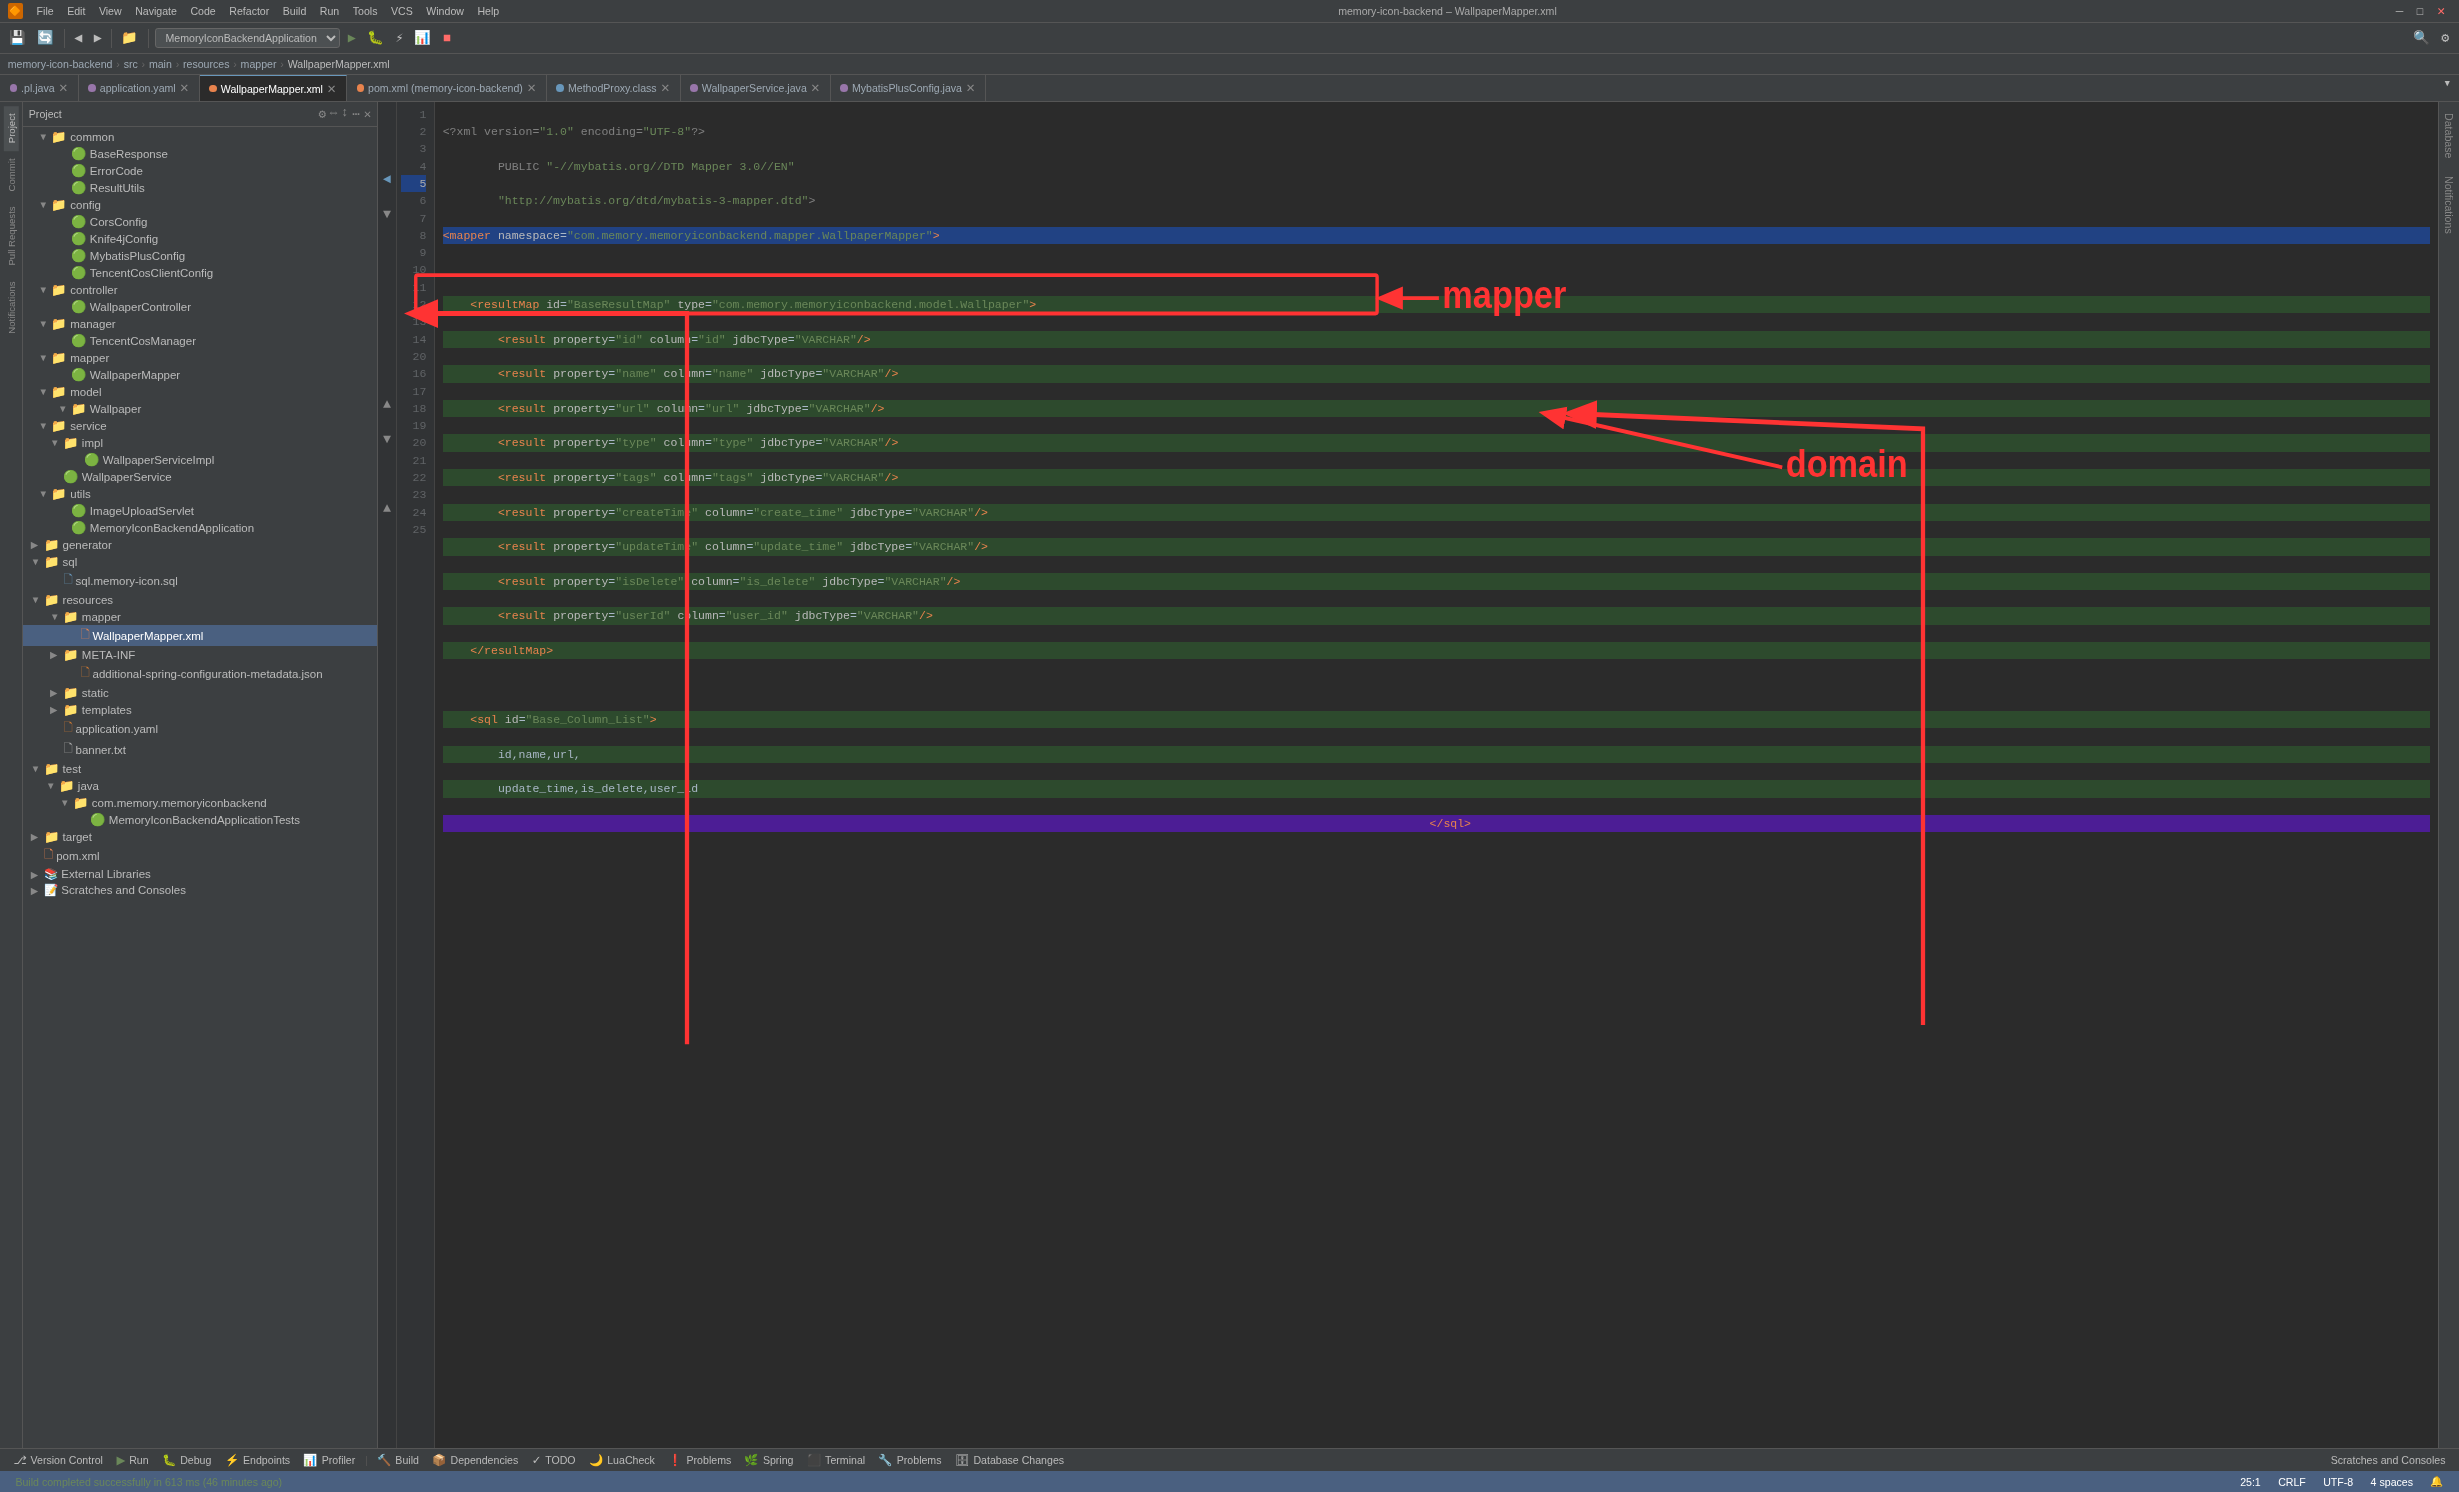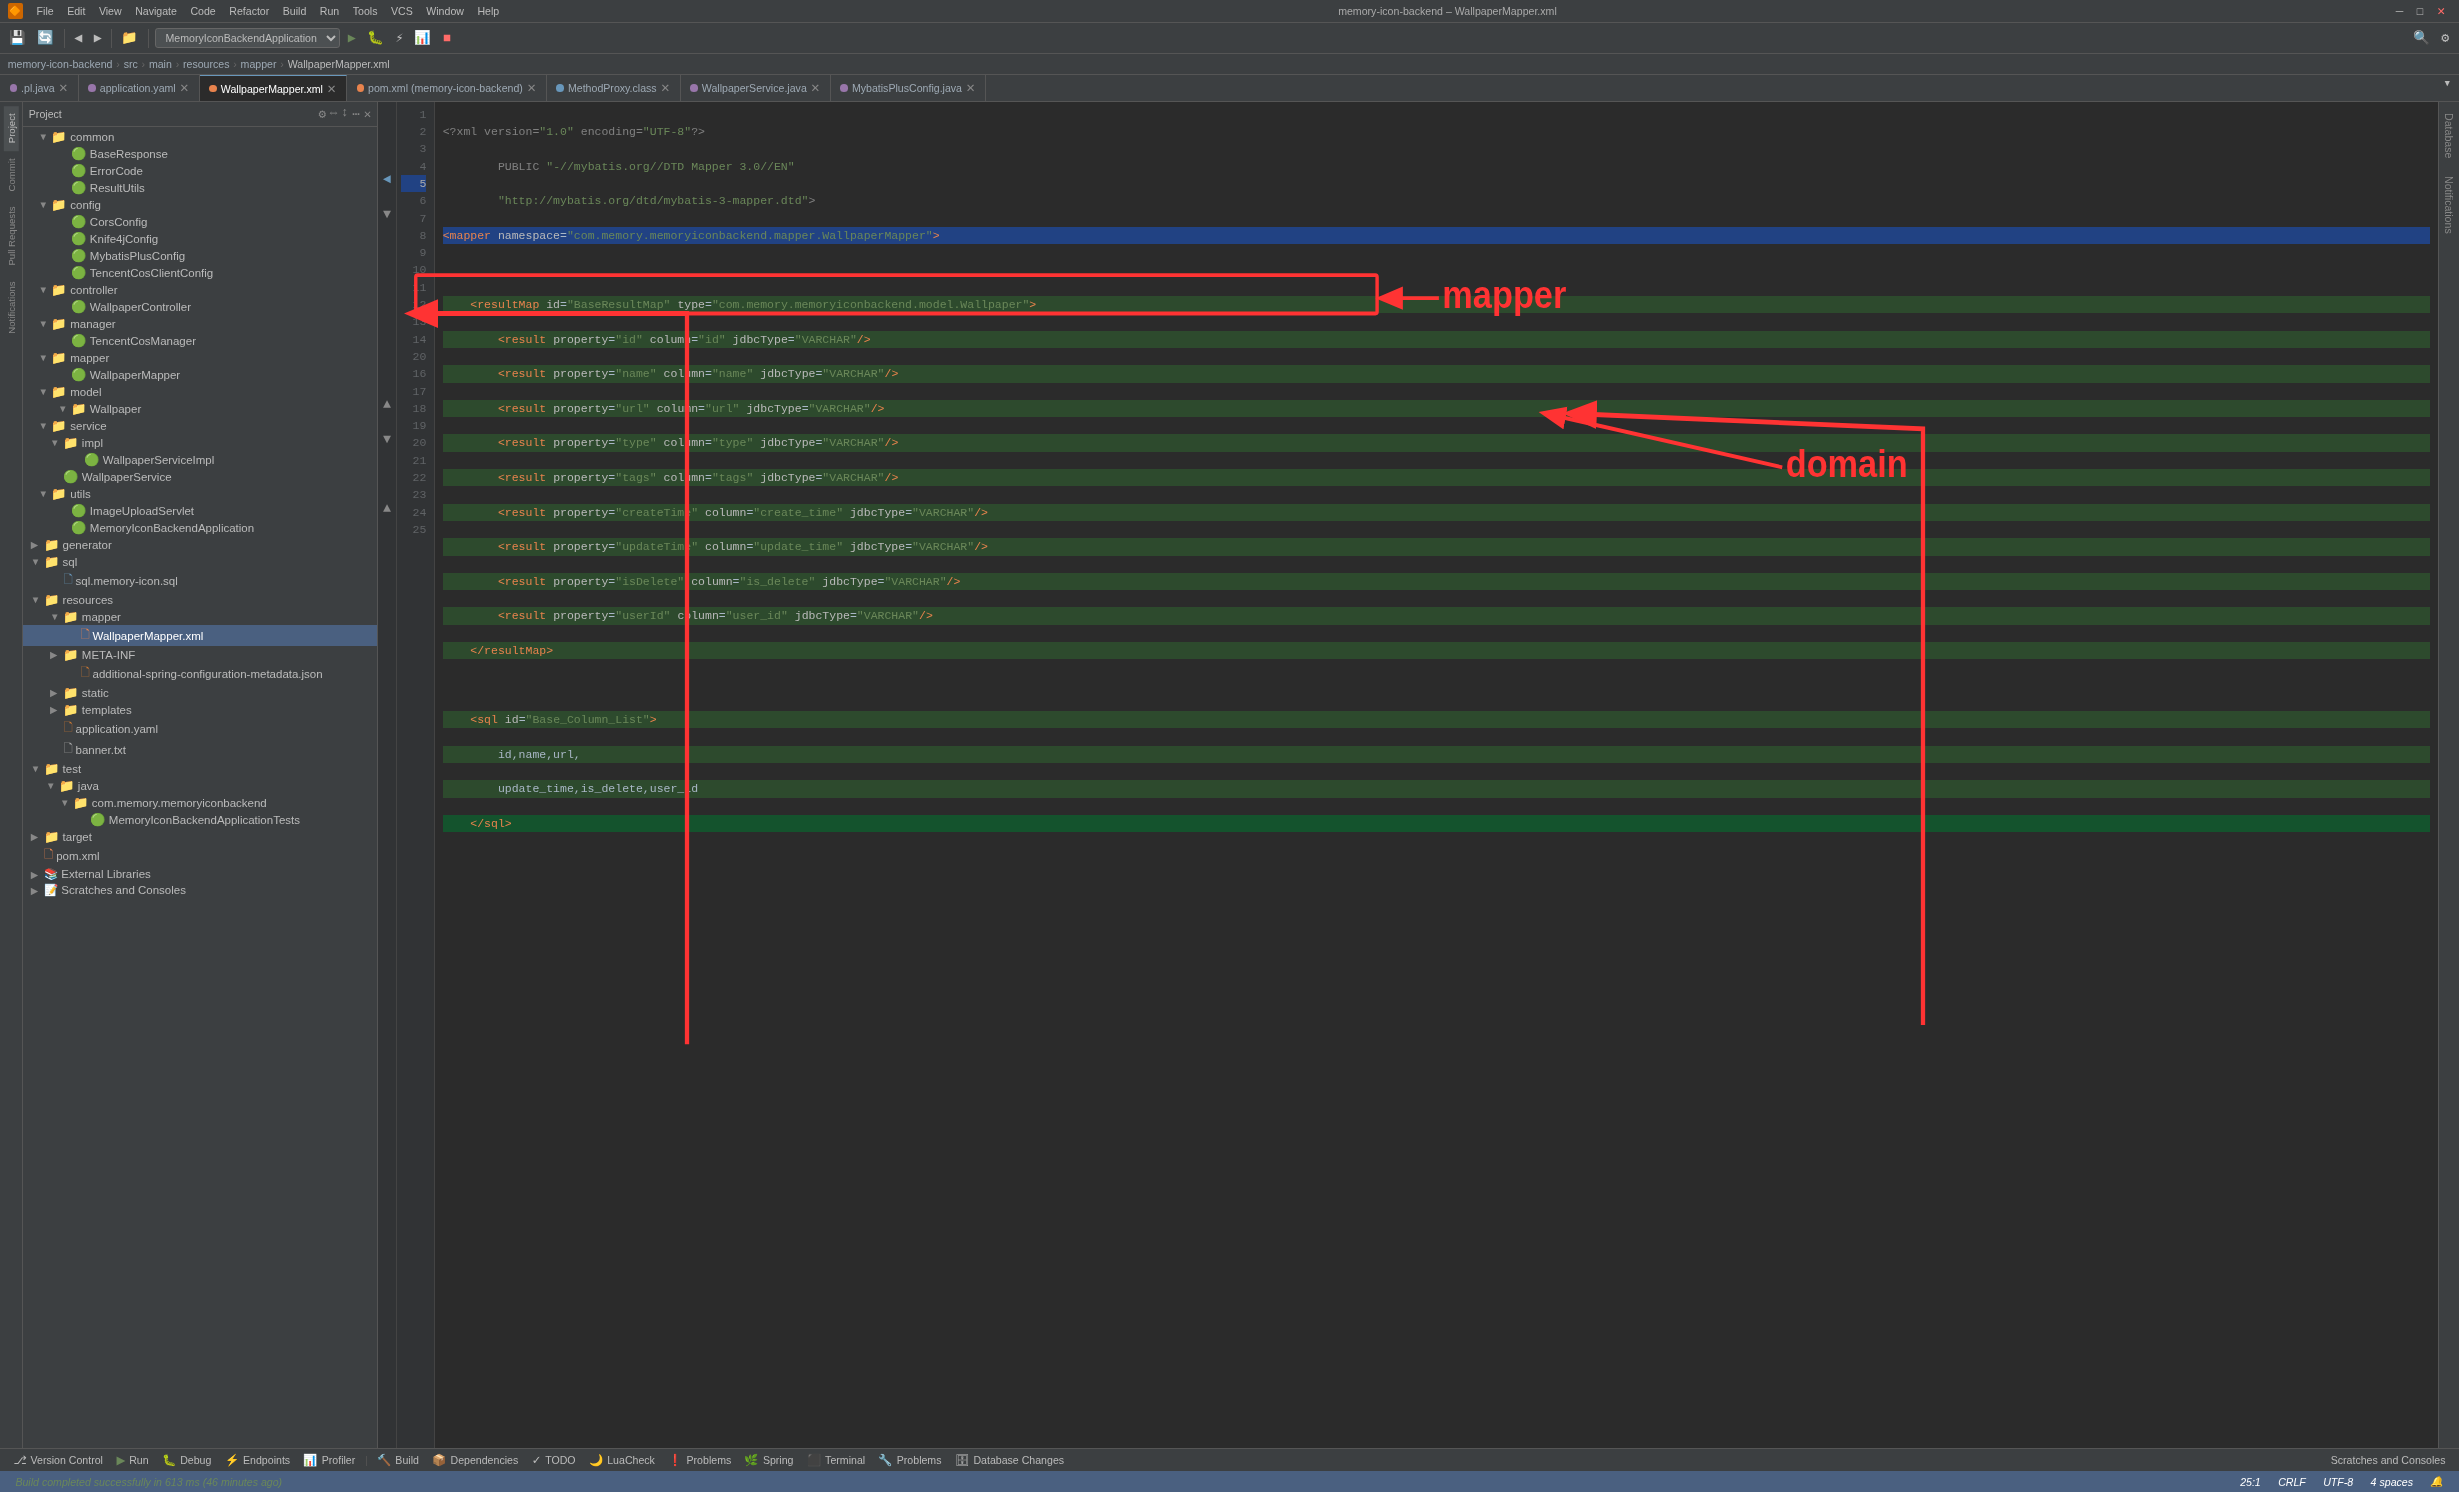--- a/index.html
+++ b/index.html
@@ -254,21 +254,21 @@
       background: #4a6080;
       display: flex;
       align-items: center;
       height: 21px;
       padding: 0 9.6px;
       font-size: 10.6px;
       font-family: 'Segoe UI', Arial, sans-serif;
       color: #ffffff;
       gap: 5.8px;
     }
-    .status-item { padding: 0 5.8px; cursor: pointer; font-style: italic; }
+    .status-item { padding: 0 5.8px; cursor: pointer; }
     
     .left-tabs {
       width: 23px;
       background: #3c3f41;
       border-right: 1px solid #555;
       display: flex;
       flex-direction: column;
       align-items: center;
       padding: 3.8px 0;
     }
@@ -729,21 +729,21 @@
 <span class="line" style="background:#2d4a2d;display:block;">        <span class="xml-tag">&lt;result</span> <span class="xml-attr">property</span>=<span class="xml-val">"tags"</span> <span class="xml-attr">column</span>=<span class="xml-val">"tags"</span> <span class="xml-attr">jdbcType</span>=<span class="xml-val">"VARCHAR"</span><span class="xml-tag">/&gt;</span></span>
 <span class="line" style="background:#2d4a2d;display:block;">        <span class="xml-tag">&lt;result</span> <span class="xml-attr">property</span>=<span class="xml-val">"createTime"</span> <span class="xml-attr">column</span>=<span class="xml-val">"create_time"</span> <span class="xml-attr">jdbcType</span>=<span class="xml-val">"VARCHAR"</span><span class="xml-tag">/&gt;</span></span>
 <span class="line" style="background:#2d4a2d;display:block;">        <span class="xml-tag">&lt;result</span> <span class="xml-attr">property</span>=<span class="xml-val">"updateTime"</span> <span class="xml-attr">column</span>=<span class="xml-val">"update_time"</span> <span class="xml-attr">jdbcType</span>=<span class="xml-val">"VARCHAR"</span><span class="xml-tag">/&gt;</span></span>
 <span class="line" style="background:#2d4a2d;display:block;">        <span class="xml-tag">&lt;result</span> <span class="xml-attr">property</span>=<span class="xml-val">"isDelete"</span> <span class="xml-attr">column</span>=<span class="xml-val">"is_delete"</span> <span class="xml-attr">jdbcType</span>=<span class="xml-val">"VARCHAR"</span><span class="xml-tag">/&gt;</span></span>
 <span class="line" style="background:#2d4a2d;display:block;">        <span class="xml-tag">&lt;result</span> <span class="xml-attr">property</span>=<span class="xml-val">"userId"</span> <span class="xml-attr">column</span>=<span class="xml-val">"user_id"</span> <span class="xml-attr">jdbcType</span>=<span class="xml-val">"VARCHAR"</span><span class="xml-tag">/&gt;</span></span>
 <span class="line" style="background:#2d4a2d;display:block;">    <span class="xml-tag">&lt;/resultMap&gt;</span></span>
 <span class="line"> </span>
 <span class="line" style="background:#2d4a2d;display:block;">    <span class="xml-tag">&lt;sql</span> <span class="xml-attr">id</span>=<span class="xml-val">"Base_Column_List"</span><span class="xml-tag">&gt;</span></span>
 <span class="line" style="background:#2d4a2d;display:block;">        <span style="color:#a9b7c6;">id,name,url,</span></span>
 <span class="line" style="background:#2d4a2d;display:block;">        <span style="color:#a9b7c6;">update_time,is_delete,user_id</span></span>
-<span class="line" style="background:#14532d;display:block;">    <span class="xml-tag">&lt;/sql&gt;</span></span>
+<span class="line" style="background:#4c1d95;display:block;text-align:center;">    <span class="xml-tag">&lt;/sql&gt;</span></span>
 <span class="line"> </span>
         </div>
       </div>
 
       <svg class="arrows-overlay" viewBox="0 0 1200 700" preserveAspectRatio="none" style="position:absolute;top:0;left:0;width:100%;height:100%;pointer-events:none;font-size:12px">
 
         <rect x="22" y="90" width="560" height="20" fill="none" stroke="#ff3333" stroke-width="2" rx="1"></rect>
 
         <text x="620" y="107" fill="#ff3333" font-size="20" font-weight="bold" font-family="Arial">mapper</text>
 

